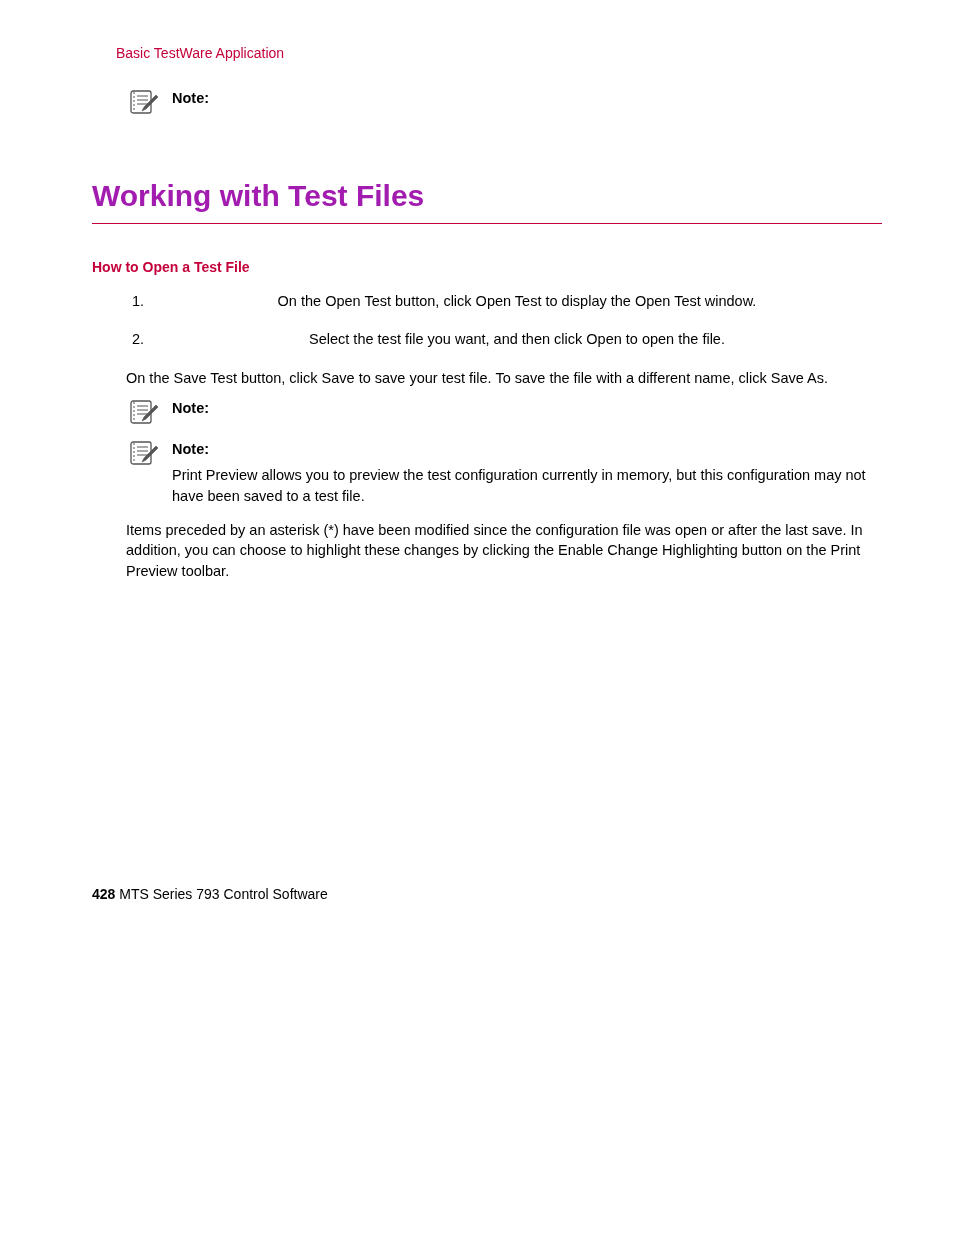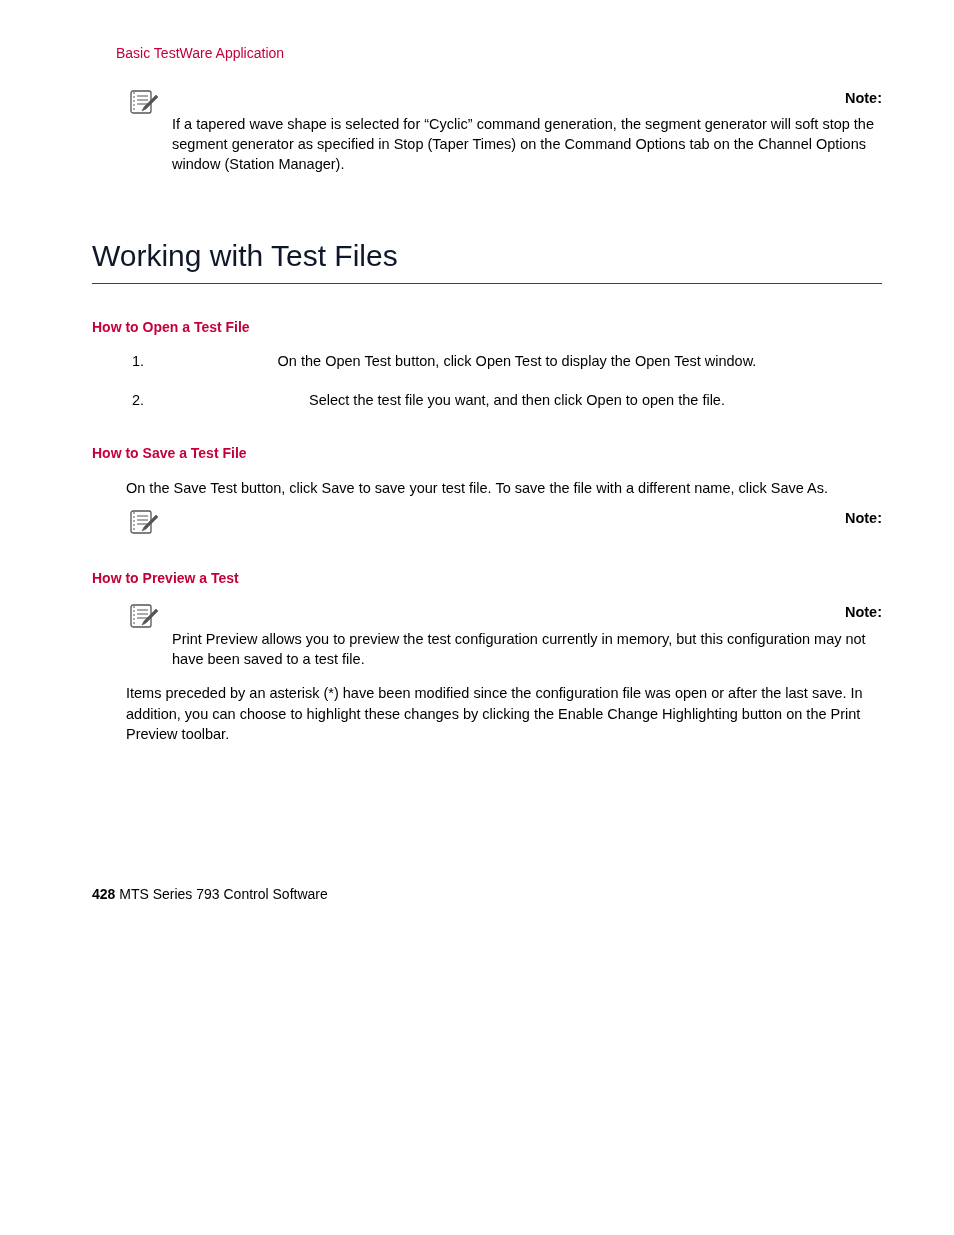--- a/index.html
+++ b/index.html
@@ -33,29 +33,28 @@
     height: 26px;
     flex: 0 0 30px;
     margin-right: 12px;
     margin-top: 1px;
   }
   .note-content {
     flex: 1;
   }
   .note-label {
     font-weight: bold;
-    text-align: right;
   }
   .note-text {
     margin-top: 6px;
   }
   h1.section-title {
-    color: #0f172a;
+    color: #a21caf;
     font-size: 30px;
-    font-weight: normal;
+    font-weight: bold;
     margin: 60px 0 0 0;
     padding-bottom: 6px;
     border-bottom: 1px solid #c4003a;
   }
   h2.subsection {
     color: #c4003a;
     font-size: 14px;
     font-weight: bold;
     margin: 34px 0 14px 0;
   }
@@ -96,51 +95,48 @@
         <rect x="1" y="2" width="20" height="22" rx="2" fill="none" stroke="#555" stroke-width="1.3"></rect>
         <path d="M3 4 h2 M3 8 h2 M3 12 h2 M3 16 h2 M3 20 h2" stroke="#555" stroke-width="1"></path>
         <line x1="7" y1="7" x2="18" y2="7" stroke="#555" stroke-width="1"></line>
         <line x1="7" y1="11" x2="18" y2="11" stroke="#555" stroke-width="1"></line>
         <line x1="7" y1="15" x2="18" y2="15" stroke="#555" stroke-width="1"></line>
         <path d="M26 6 L14 18 L12 22 L16 20 L28 8 Z" fill="#555" stroke="#555" stroke-width="0.6"></path>
       </svg>
     </div>
     <div class="note-content">
       <div class="note-label">Note:</div>
-      <div class="note-text">If a tapered wave shape is selected for “Cyclic” command generation, the segment generator will soft stop the segment generator as specified in Stop (Taper Times) on the Command Options tab on the Channel Options window (Station Manager).</div>
     </div>
   </div>
 
   <h1 class="section-title">Working with Test Files</h1>
 
   <h2 class="subsection">How to Open a Test File</h2>
   <ol class="steps">
     <li>On the Open Test button, click Open Test to display the Open Test window.</li>
     <li>Select the test file you want, and then click Open to open the file.</li>
   </ol>
 
-  <h2 class="subsection">How to Save a Test File</h2>
   <div class="body-text">On the Save Test button, click Save to save your test file. To save the file with a different name, click Save As.</div>
   <div class="note-block">
     <div class="note-icon">
       <svg class="note-svg" viewBox="0 0 30 26" xmlns="http://www.w3.org/2000/svg">
         <rect x="1" y="2" width="20" height="22" rx="2" fill="none" stroke="#555" stroke-width="1.3"></rect>
         <path d="M3 4 h2 M3 8 h2 M3 12 h2 M3 16 h2 M3 20 h2" stroke="#555" stroke-width="1"></path>
         <line x1="7" y1="7" x2="18" y2="7" stroke="#555" stroke-width="1"></line>
         <line x1="7" y1="11" x2="18" y2="11" stroke="#555" stroke-width="1"></line>
         <line x1="7" y1="15" x2="18" y2="15" stroke="#555" stroke-width="1"></line>
         <path d="M26 6 L14 18 L12 22 L16 20 L28 8 Z" fill="#555" stroke="#555" stroke-width="0.6"></path>
       </svg>
     </div>
     <div class="note-content">
       <div class="note-label">Note:</div>
     </div>
   </div>
 
-  <h2 class="subsection">How to Preview a Test</h2>
   <div class="note-block">
     <div class="note-icon">
       <svg class="note-svg" viewBox="0 0 30 26" xmlns="http://www.w3.org/2000/svg">
         <rect x="1" y="2" width="20" height="22" rx="2" fill="none" stroke="#555" stroke-width="1.3"></rect>
         <path d="M3 4 h2 M3 8 h2 M3 12 h2 M3 16 h2 M3 20 h2" stroke="#555" stroke-width="1"></path>
         <line x1="7" y1="7" x2="18" y2="7" stroke="#555" stroke-width="1"></line>
         <line x1="7" y1="11" x2="18" y2="11" stroke="#555" stroke-width="1"></line>
         <line x1="7" y1="15" x2="18" y2="15" stroke="#555" stroke-width="1"></line>
         <path d="M26 6 L14 18 L12 22 L16 20 L28 8 Z" fill="#555" stroke="#555" stroke-width="0.6"></path>
       </svg>

